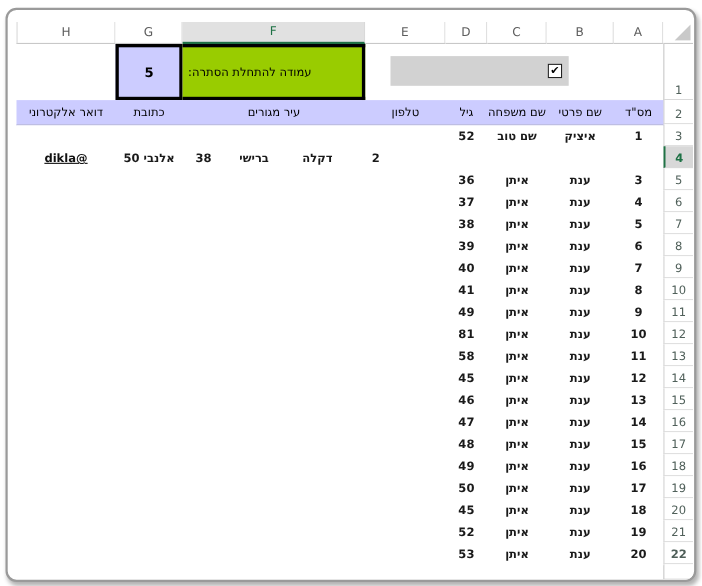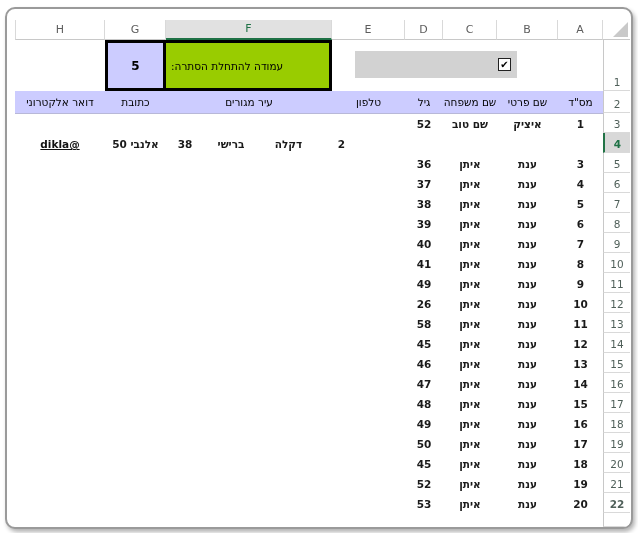--- a/index.html
+++ b/index.html
@@ -194,21 +194,21 @@
     <div class="dc w-d">49</div>
     <div class="dc w-c">איתן</div>
     <div class="dc w-b">ענת</div>
     <div class="dc w-a">9</div>
   </div>
             <div class="row drow">
     <div class="dc w-h cell-email"></div>
     <div class="dc w-g"></div>
     <div class="dc w-f cell-city"></div>
     <div class="dc w-e cell-phone"></div>
-    <div class="dc w-d">26</div>
+    <div class="dc w-d">81</div>
     <div class="dc w-c">איתן</div>
     <div class="dc w-b">ענת</div>
     <div class="dc w-a">10</div>
   </div>
             <div class="row drow">
     <div class="dc w-h cell-email"></div>
     <div class="dc w-g"></div>
     <div class="dc w-f cell-city"></div>
     <div class="dc w-e cell-phone"></div>
     <div class="dc w-d">58</div>

